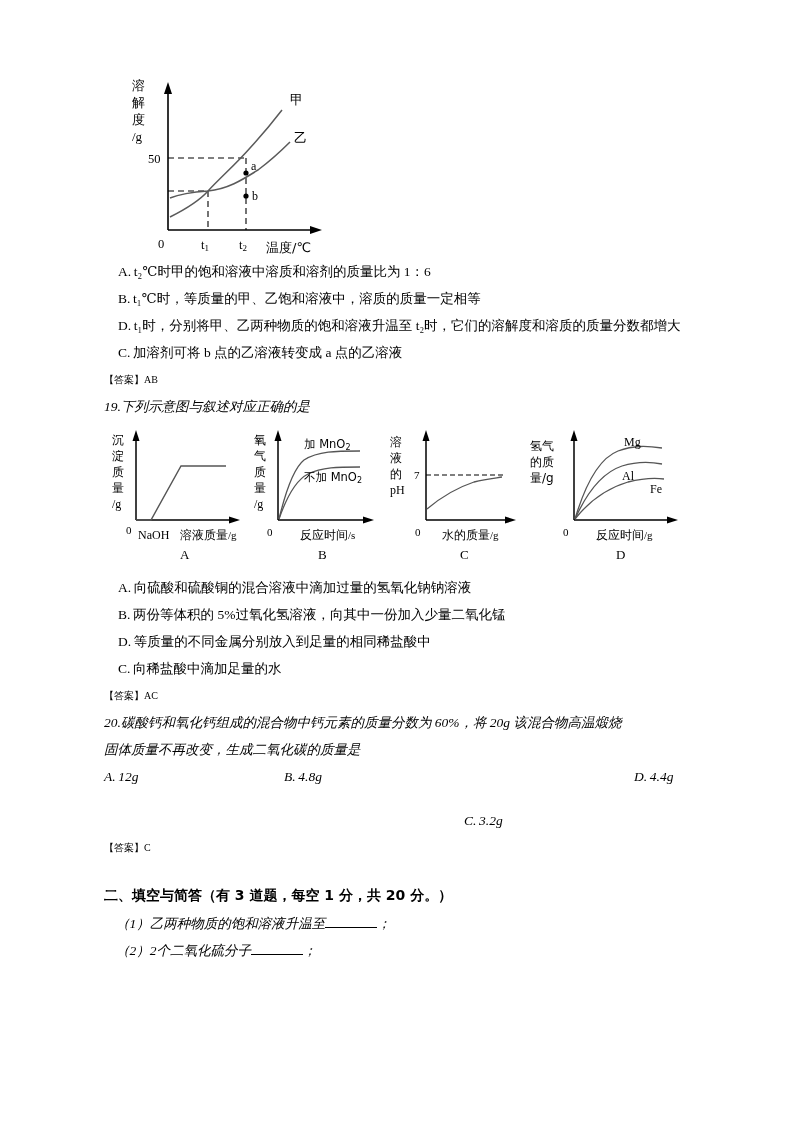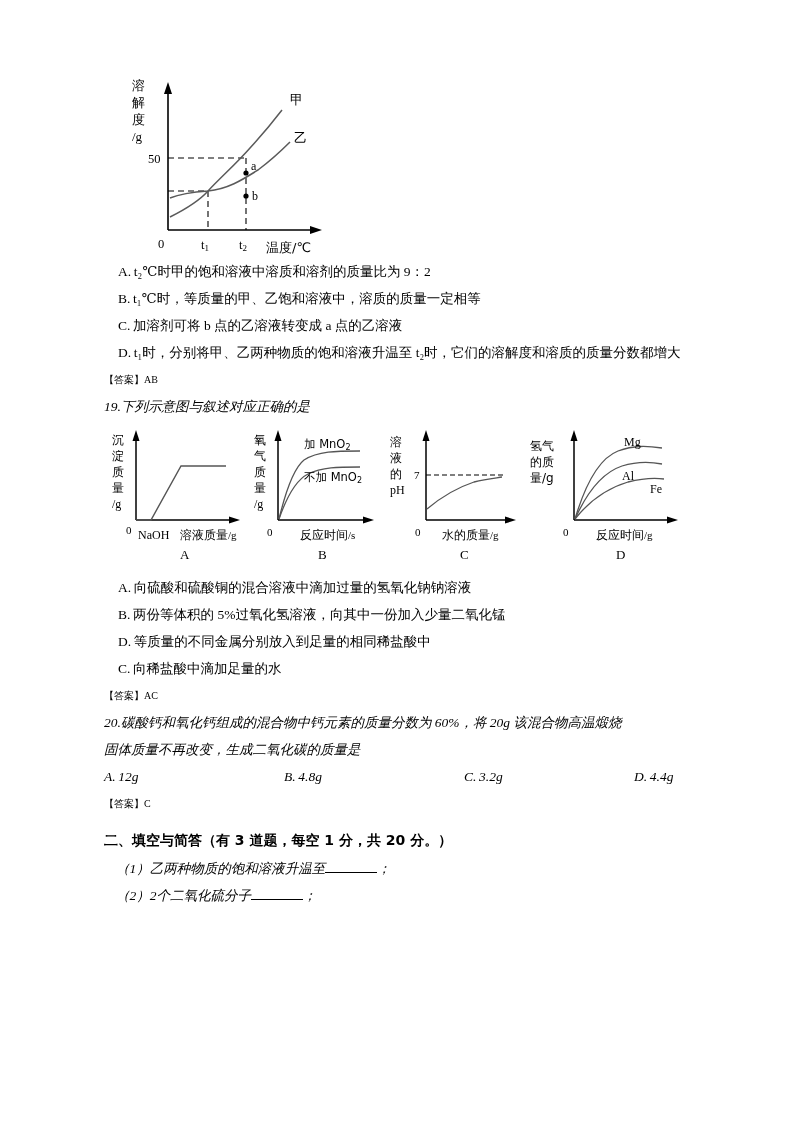--- a/index.html
+++ b/index.html
@@ -40,21 +40,21 @@
     font-style: italic;
   }
   .answer {
     font-size: 10px;
     line-height: 27px;
   }
   .section-title {
     font-size: 14px;
     font-weight: bold;
     line-height: 30px;
-    margin-top: 8px;
+    margin-top: 19px;
   }
   .blank {
     display: inline-block;
     width: 52px;
     border-bottom: 1.2px solid #000;
     height: 13px;
     vertical-align: baseline;
   }
   .indent1 { padding-left: 12px; }
 
@@ -114,24 +114,24 @@
         <text x="133" y="110" font-family="Liberation Serif, serif" font-size="12">a</text>
         <text x="134" y="140" font-family="Liberation Serif, serif" font-size="12">b</text>
         <text x="30" y="103" font-family="Liberation Serif, serif" font-size="12.5">50</text>
         <text x="40" y="188" font-family="Liberation Serif, serif" font-size="12.5">0</text>
         <text x="83" y="189" font-family="Liberation Serif, serif" font-size="12.5">t<tspan font-size="9" dy="2">1</tspan></text>
         <text x="121" y="189" font-family="Liberation Serif, serif" font-size="12.5">t<tspan font-size="9" dy="2">2</tspan></text>
         <text x="148" y="192" font-family="DejaVu Sans, sans-serif" font-size="13">温度/℃</text>
       </svg>
     </div>
 
-    <div class="opt"><span>A. t₂℃时甲的饱和溶液中溶质和溶剂的质量比为 9：2</span></div>
+    <div class="opt"><span>A. t₂℃时甲的饱和溶液中溶质和溶剂的质量比为 1：6</span></div>
     <div class="opt"><span>B. t₁℃时，等质量的甲、乙饱和溶液中，溶质的质量一定相等</span></div>
+    <div class="opt"><span>D. t₁时，分别将甲、乙两种物质的饱和溶液升温至 t₂时，它们的溶解度和溶质的质量分数都增大</span></div>
     <div class="opt"><span>C. 加溶剂可将 b 点的乙溶液转变成 a 点的乙溶液</span></div>
-    <div class="opt"><span>D. t₁时，分别将甲、乙两种物质的饱和溶液升温至 t₂时，它们的溶解度和溶质的质量分数都增大</span></div>
     <div class="answer">【答案】AB</div>
 
     <div class="qline"><span>19.</span><span>下列示意图与叙述对应正确的是</span></div>
 
     <div class="fig-row">
       <svg width="600" height="150" viewBox="0 0 600 150" xmlns="http://www.w3.org/2000/svg">
 
         <g>
           <text x="8" y="20" font-family="DejaVu Sans, sans-serif" font-size="12">沉</text>
           <text x="8" y="36" font-family="DejaVu Sans, sans-serif" font-size="12">淀</text>
@@ -214,21 +214,21 @@
     <div class="opt"><span>B. 两份等体积的 5%过氧化氢溶液，向其中一份加入少量二氧化锰</span></div>
     <div class="opt"><span>D. 等质量的不同金属分别放入到足量的相同稀盐酸中</span></div>
     <div class="opt"><span>C. 向稀盐酸中滴加足量的水</span></div>
     <div class="answer">【答案】AC</div>
 
     <div class="qline"><span>20.</span><span>碳酸钙和氧化钙组成的混合物中钙元素的质量分数为 60%，将 20g 该混合物高温煅烧</span></div>
     <div class="qline">固体质量不再改变，生成二氧化碳的质量是</div>
     <div class="qline" style="display:flex;">
       <span style="width:180px;">A. 12g</span>
       <span style="width:180px;">B. 4.8g</span>
-      <span style="width:170px;">C. 3.2g</span>
+      <span style="width:170px;margin-top:44px;">C. 3.2g</span>
       <span>D. 4.4g</span>
     </div>
     <div class="answer">【答案】C</div>
 
     <div class="section-title cjk">二、填空与简答（有 3 道题，每空 1 分，共 20 分。）</div>
 
     <div class="qline indent1"><span>（1）</span><span>乙两种物质的饱和溶液升温至</span><span class="blank"></span><span>；</span></div>
     <div class="qline indent1"><span>（2）</span><span>2个二氧化硫分子</span><span class="blank"></span><span>；</span></div>
 
   </div>

